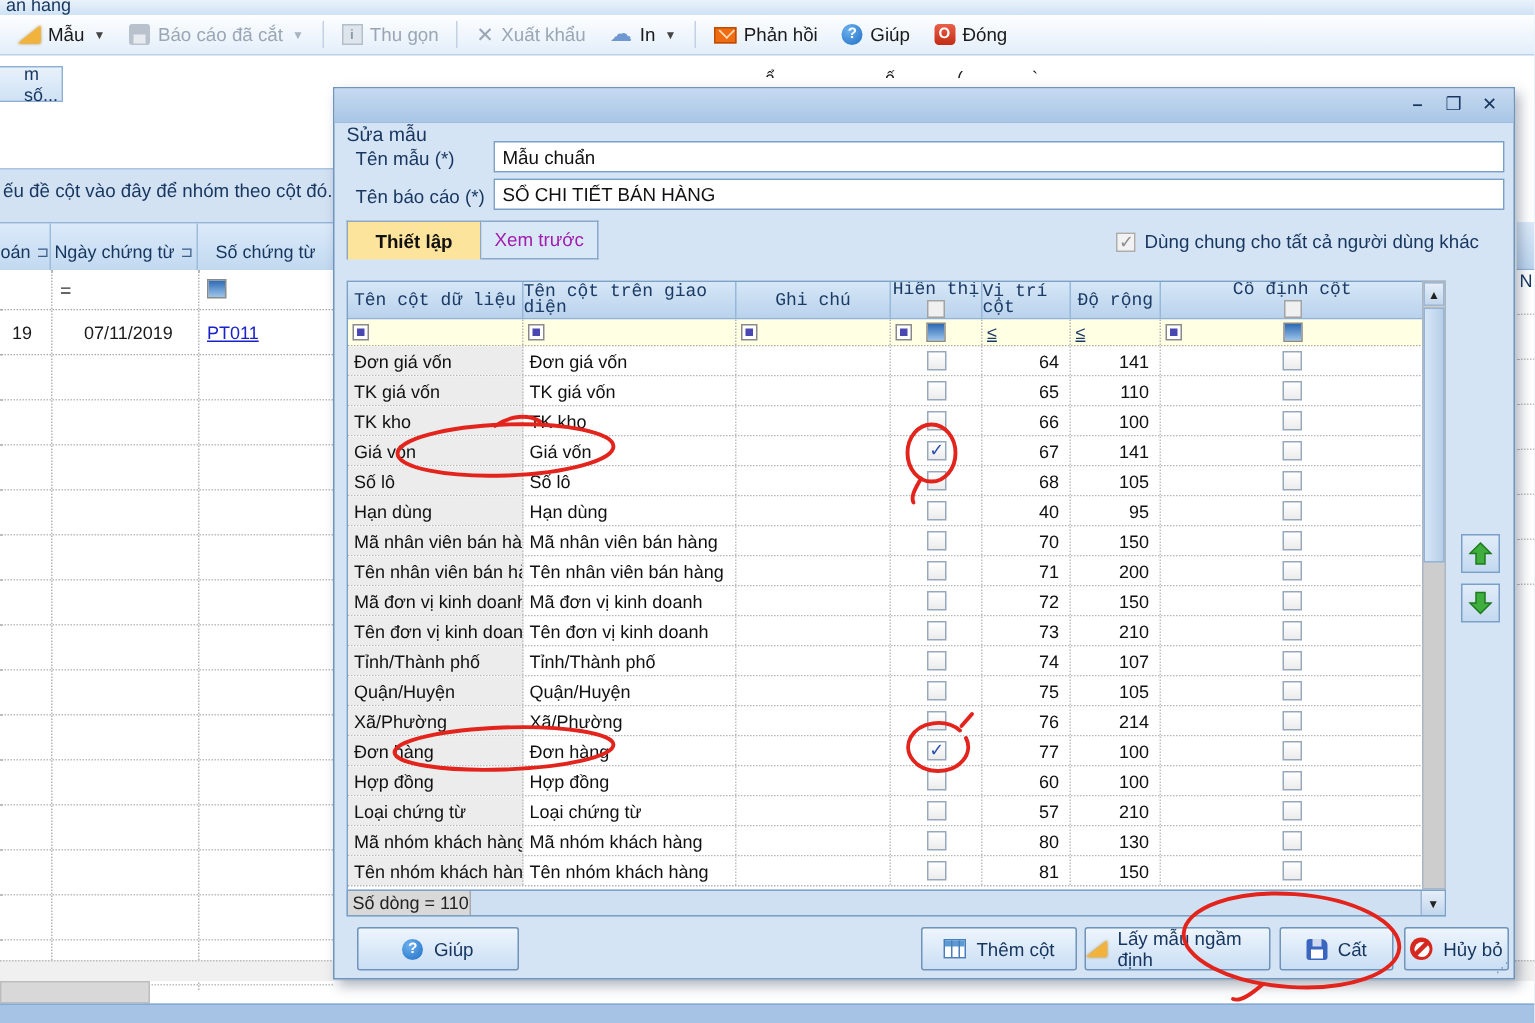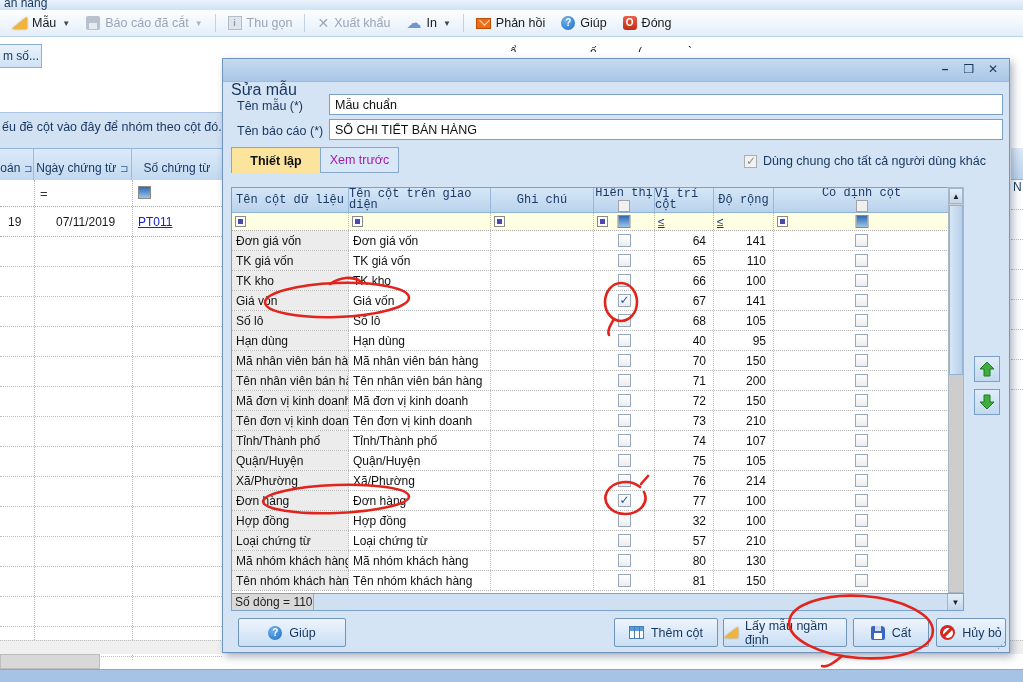--- a/index.html
+++ b/index.html
@@ -33,21 +33,21 @@
   .icon-envelope { width:15px; height:11px; background:#ef6c12; border:1px solid #b84e07; position:relative; }
   .icon-envelope::after { content:""; position:absolute; left:1px; top:0; width:11px; height:11px;
     border-right:2px solid #ffd9b8; border-bottom:2px solid #ffd9b8; transform:translateY(-5px) rotate(45deg) scale(.6); }
   .icon-help { width:14px; height:14px; border-radius:50%; background:radial-gradient(circle at 35% 30%,#6cb0ef,#1f6fc4);
     color:#fff; font-weight:bold; font-size:10px; text-align:center; line-height:14px; }
   .icon-close-app { width:14px; height:14px; border-radius:3px; background:linear-gradient(#e9604a,#c22c12);
     color:#fff; font-weight:bold; font-size:10px; text-align:center; line-height:14px; }
 
   .param-btn { left:0; top:44px; width:42px; height:24px; background:linear-gradient(#e8f1fb,#cfe2f5);
     border:1px solid #8fb0d5; border-left:none; font-size:12px; color:#16365f;
-    display:flex; align-items:center; padding-left:3px; }
+    display:flex; align-items:center; padding-left:16px; }
 
   .group-band { left:0; top:112px; width:222px; height:36px; background:#d2e2f3; border-top:1px solid #aac4e2; overflow:hidden; }
   .group-band-text { position:absolute; left:2px; top:7px; color:#16365f; font-size:12.5px; white-space:nowrap; }
 
   
   .bg-grid-header { left:0; top:148px; width:222px; height:40px; display:flex;
     background:linear-gradient(#dceafa,#bcd5ee); border-top:1px solid #93b5da; border-bottom:1px solid #93b5da; }
   .bg-hcell { border-right:1px solid #9dbbdd; color:#16365f; display:flex; align-items:center;
     justify-content:center; gap:4px; font-size:12px; overflow:hidden; white-space:nowrap; }
   .pin-glyph { color:#3a5d8a; font-size:10px; }
@@ -68,21 +68,21 @@
   .bg-footer-cell { left:0; top:654px; width:100px; height:15px; background:#d8d8d8; border:1px solid #bdbdbd; }
   .statusbar-bottom { left:0; top:669px; width:1023px; height:13px; background:#a6c3e6; border-top:1px solid #87aad2; }
   .frag-wrap { left:500px; top:45px; width:260px; height:12px; overflow:hidden; }
   .frag { position:absolute; top:0; color:#222; font-size:12px; height:7px; overflow:hidden; }
 
   
   .dialog { left:222px; top:58px; width:788px; height:595px; background:#d5e4f4;
     border:1px solid #6f95bd; box-shadow:3px 4px 8px rgba(30,50,80,.35); }
   .dlg-titlebar { left:0; top:0; width:100%; height:23px; background:linear-gradient(#c7daf0,#a9c6e6);
     display:flex; align-items:center; padding:0 8px; border-bottom:1px solid #9cbbdd; }
-  .dlg-title { color:#16365f; font-size:16px;margin-top:39px; }
+  .dlg-title { color:#16365f; font-size:13px;margin-top:39px; }
   .dlg-winbtns { margin-left:auto; display:flex; gap:8px; align-items:center; }
   .winbtn { width:16px; height:14px; color:#16365f; font-size:12px; text-align:center; line-height:13px; font-weight:bold; }
 
   .fld-label { color:#16365f; font-size:12.5px; }
   .fld-input { background:#fff; border:1px solid #7aa0c8; font-size:12.5px; color:#111;
     padding:2px 5px; width:674px; height:21px; font-family:inherit; }
 
   .tab { height:26px; display:flex; align-items:center; justify-content:center; font-size:12.5px;
     border:1px solid #8aa8cc; color:#a21caf; }
   .tab.active { background:#fce49c; font-weight:bold; color:#111; border-bottom:none; }
@@ -541,21 +541,21 @@
             <div class="cb"></div>
           </div>
         </div>
         <div class="grid-row">
           <div class="cell first c1">Hợp đồng</div>
           <div class="cell c2">Hợp đồng</div>
           <div class="cell c3"></div>
           <div class="cell ctr c4">
             <div class="cb"></div>
           </div>
-          <div class="cell num c5">32</div>
+          <div class="cell num c5">60</div>
           <div class="cell num c6">100</div>
           <div class="cell ctr c7" style="border-right: none;">
             <div class="cb"></div>
           </div>
         </div>
         <div class="grid-row">
           <div class="cell first c1">Loại chứng từ</div>
           <div class="cell c2">Loại chứng từ</div>
           <div class="cell c3"></div>
           <div class="cell ctr c4">

